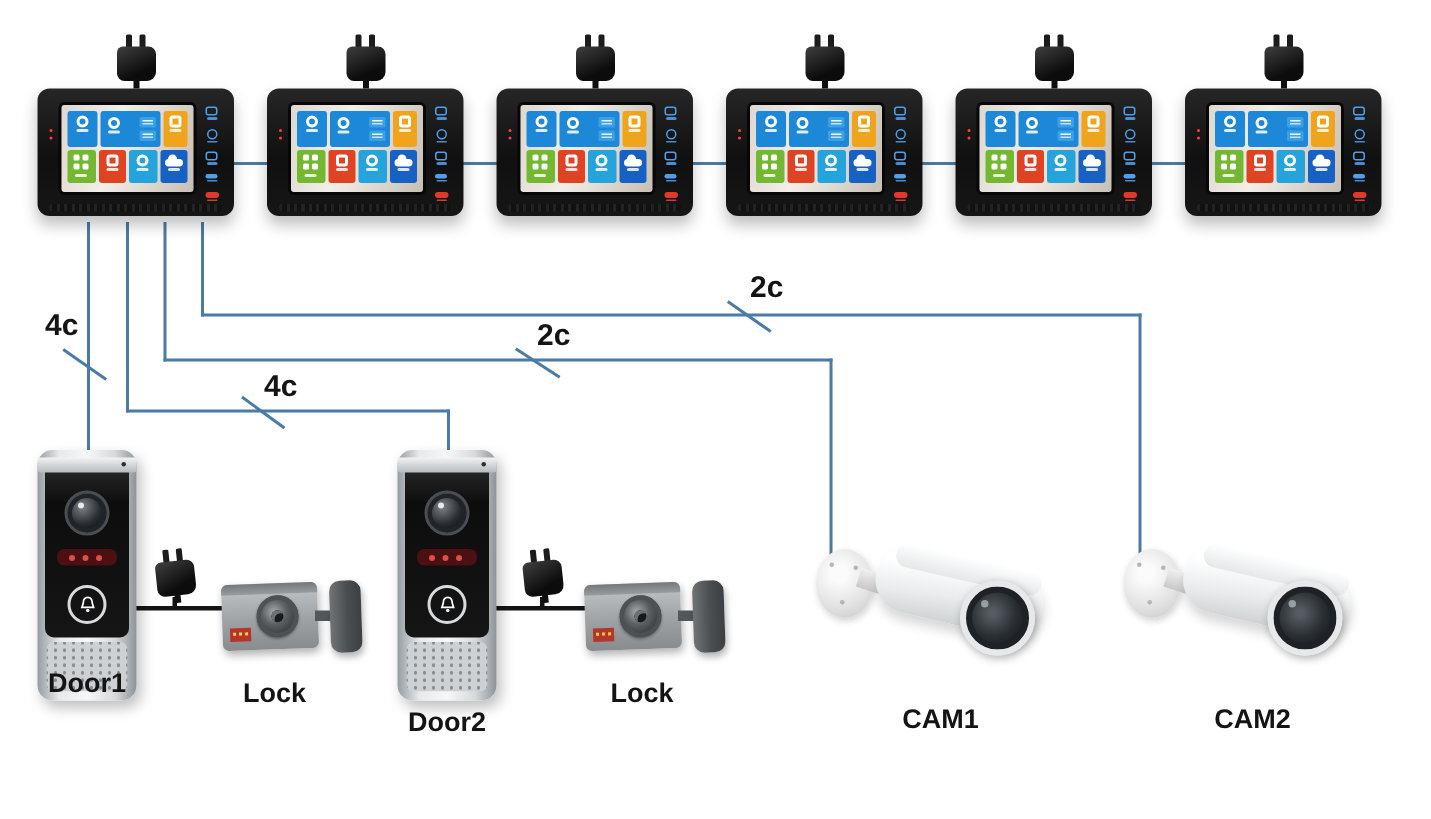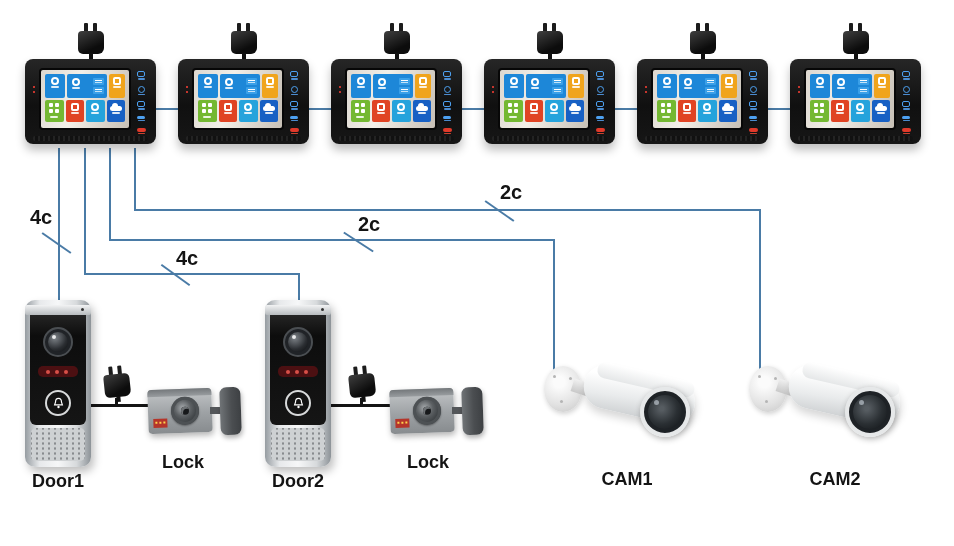--- a/index.html
+++ b/index.html
@@ -692,20 +692,20 @@
     <div class="lens"></div>
   </div>
 
   <div class="cam" style="left:745px; top:358px;">
     <div class="mount"></div>
     <div class="arm"></div>
     <div class="body"></div>
     <div class="lens"></div>
   </div>
 
-  <div class="device-label" style="left:13px; top:471px;">Door1</div>
+  <div class="device-label" style="left:13px; top:445px;">Door1</div>
   <div class="device-label" style="left:138px; top:452px;">Lock</div>
   <div class="device-label" style="left:253px; top:471px;">Door2</div>
   <div class="device-label" style="left:383px; top:452px;">Lock</div>
   <div class="device-label" style="left:582px; top:469px;">CAM1</div>
   <div class="device-label" style="left:790px; top:469px;">CAM2</div>
 
 </div>
 
 </body></html>

